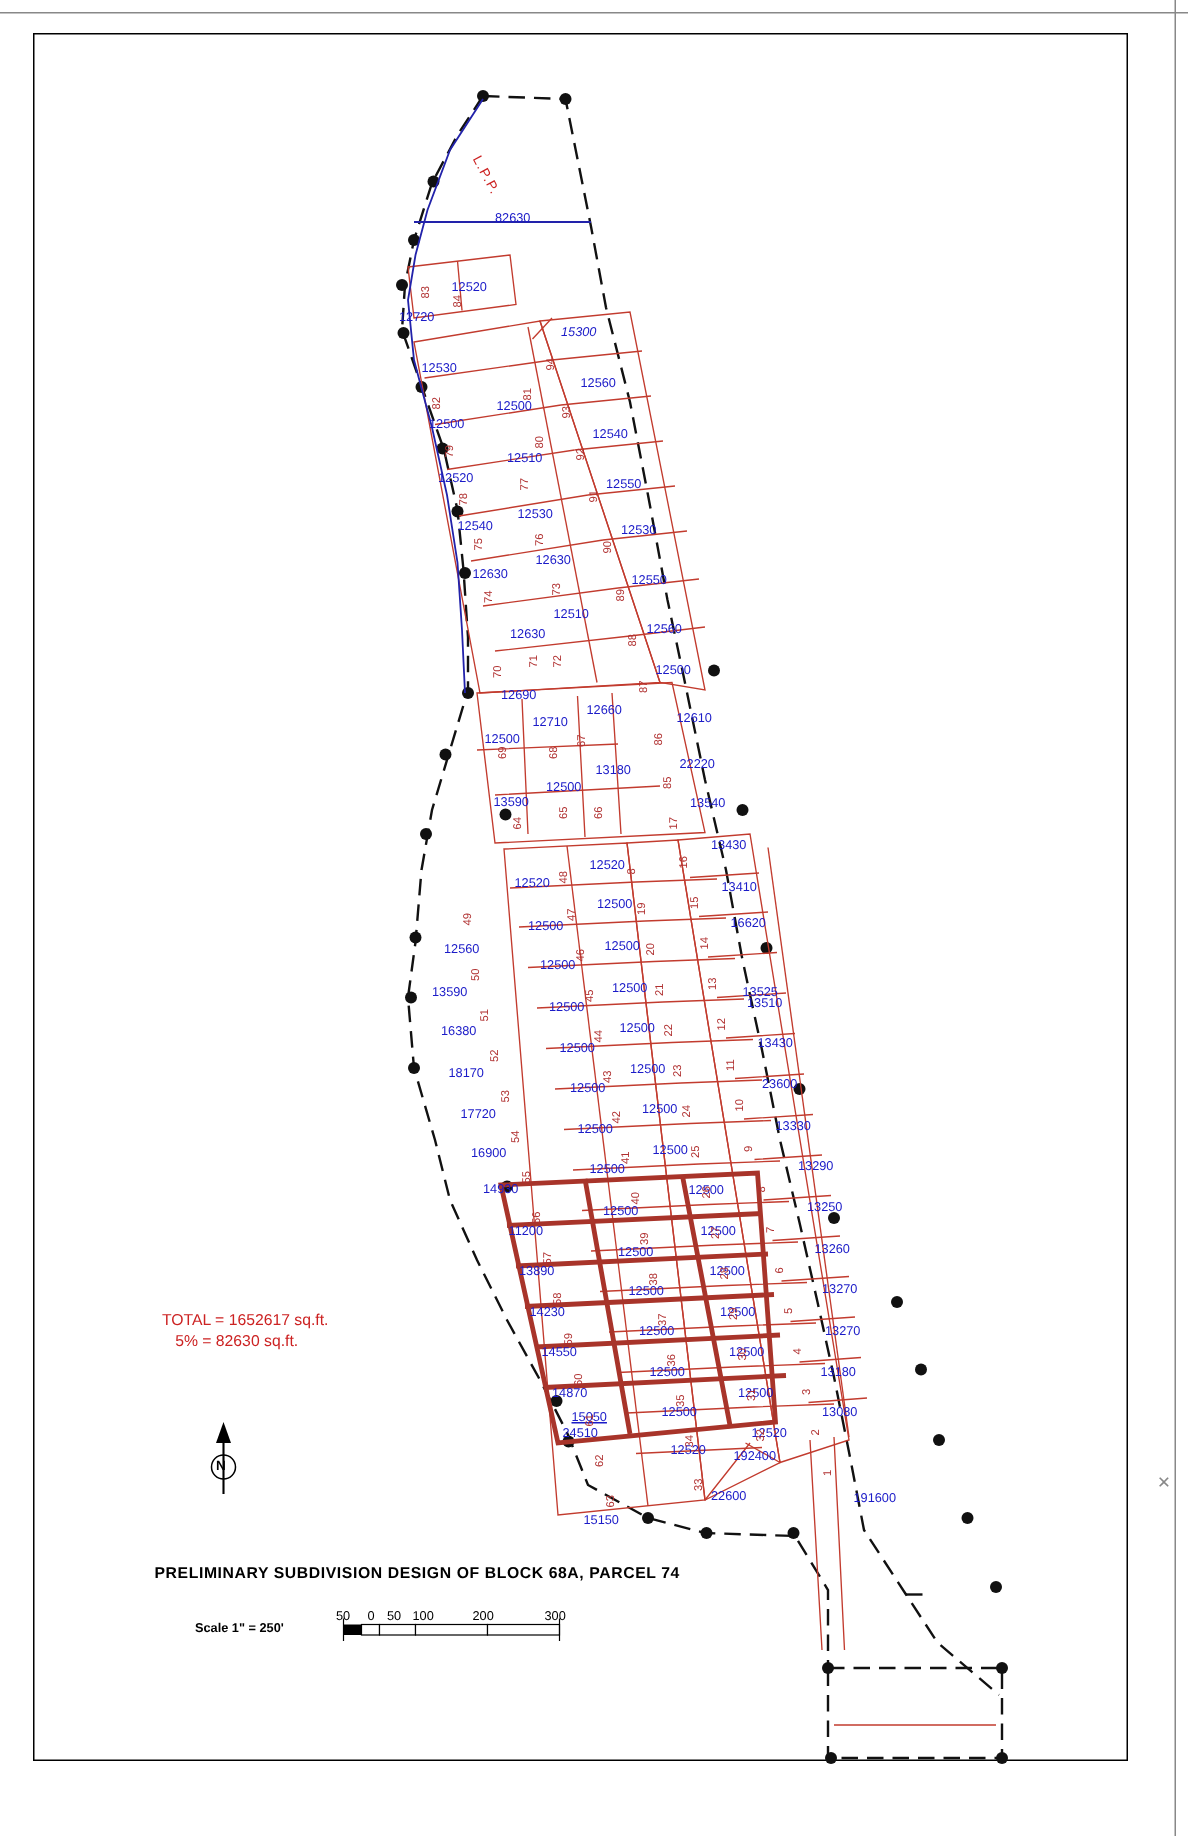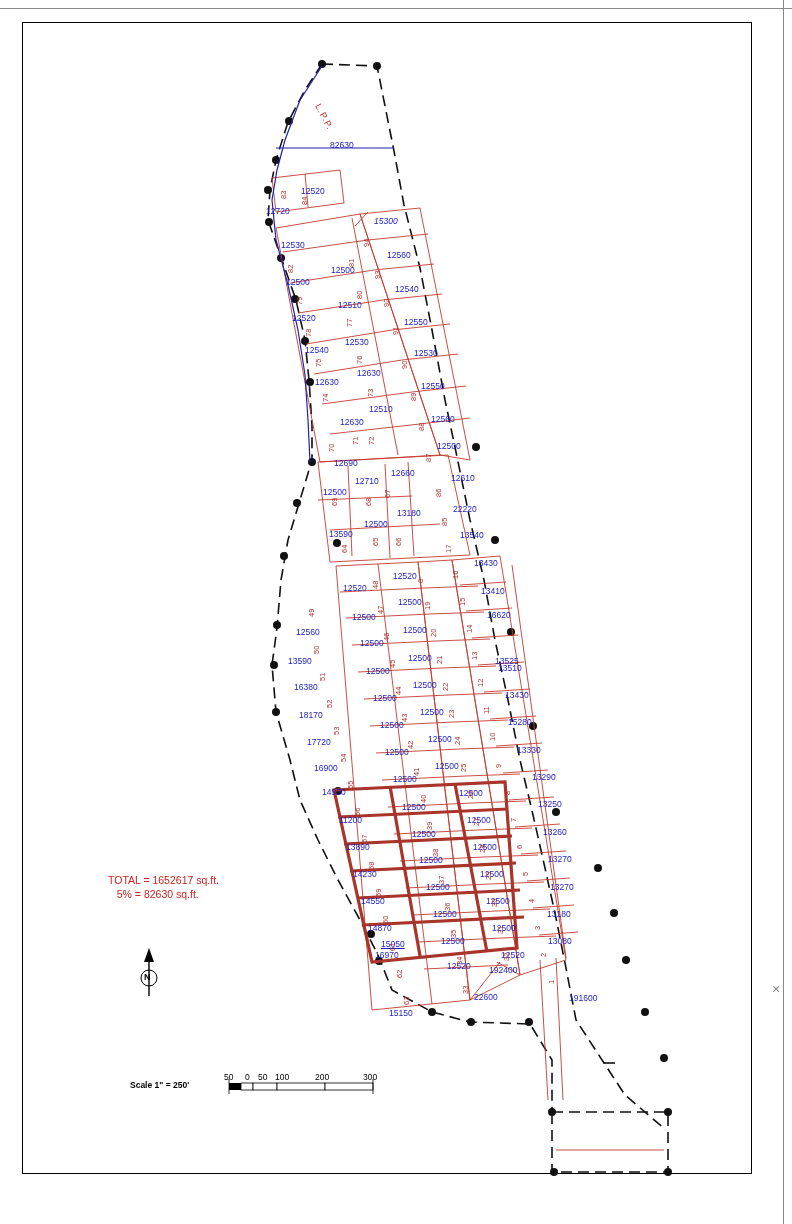--- a/index.html
+++ b/index.html
@@ -160,20 +160,21 @@
       <rect x="325" y="1083" width="48" height="7" fill="#fff" stroke="#000" stroke-width="0.8"></rect>
       <line x1="229" y1="1079" x2="229" y2="1094" stroke="#000" stroke-width="0.8"></line>
       <line x1="373" y1="1079" x2="373" y2="1094" stroke="#000" stroke-width="0.8"></line>
     </g>
   </svg>
 
   <div class="lpp">L.P.P.</div>
 
   <div class="total-note">TOTAL = 1652617 sq.ft.
    5% = 82630 sq.ft.</div>
+  <div class="title-text">PRELIMINARY  SUBDIVISION  DESIGN  OF  BLOCK  68A,  PARCEL  74</div>
   <div class="scale-text">Scale  1" = 250'</div>
   <div class="north-letter">N</div>
 
   <div class="scale-nums" style="left:224px">50</div>
   <div class="scale-nums" style="left:245px">0</div>
   <div class="scale-nums" style="left:258px">50</div>
   <div class="scale-nums" style="left:275px">100</div>
   <div class="scale-nums" style="left:315px">200</div>
   <div class="scale-nums" style="left:363px">300</div>
 
@@ -226,21 +227,21 @@
     <div class="lbl area" style="left: 360px; top: 638px;">12500</div>
     <div class="lbl area" style="left: 288px; top: 656px;">13590</div>
     <div class="lbl area" style="left: 408px; top: 653px;">12500</div>
     <div class="lbl area" style="left: 498px; top: 663px;">13510</div>
     <div class="lbl area" style="left: 366px; top: 666px;">12500</div>
     <div class="lbl area" style="left: 294px; top: 682px;">16380</div>
     <div class="lbl area" style="left: 505px; top: 690px;">13430</div>
     <div class="lbl area" style="left: 413px; top: 680px;">12500</div>
     <div class="lbl area" style="left: 373px; top: 693px;">12500</div>
     <div class="lbl area" style="left: 299px; top: 710px;">18170</div>
-    <div class="lbl area" style="left: 508px; top: 717px;">15280</div>
+    <div class="lbl area" style="left: 508px; top: 717px;">23600</div>
     <div class="lbl area" style="left: 420px; top: 707px;">12500</div>
     <div class="lbl area" style="left: 380px; top: 720px;">12500</div>
     <div class="lbl area" style="left: 307px; top: 737px; text-align: right;">17720</div>
     <div class="lbl area" style="left: 517px; top: 745px; text-align: right;">13330</div>
     <div class="lbl area" style="left: 428px; top: 734px;">12500</div>
     <div class="lbl area" style="left: 385px; top: 747px;">12500</div>
     <div class="lbl area" style="left: 314px; top: 763px;">16900</div>
     <div class="lbl area" style="left: 532px; top: 772px;">13290</div>
     <div class="lbl area" style="left: 435px; top: 761px;">12500</div>
     <div class="lbl area" style="left: 393px; top: 774px;">12500</div>
@@ -261,21 +262,21 @@
     <div class="lbl area" style="left: 480px; top: 869px;">12500</div>
     <div class="lbl area" style="left: 426px; top: 882px;">12500</div>
     <div class="lbl area" style="left: 361px; top: 896px;">14550</div>
     <div class="lbl area" style="left: 547px; top: 909px;">13180</div>
     <div class="lbl area" style="left: 486px; top: 896px;">12500</div>
     <div class="lbl area" style="left: 433px; top: 909px;">12500</div>
     <div class="lbl area" style="left: 368px; top: 923px;">14870</div>
     <div class="lbl area" style="left: 548px; top: 936px;">13080</div>
     <div class="lbl area" style="left: 492px; top: 923px;">12500</div>
     <div class="lbl area" style="left: 441px; top: 936px;">12500</div>
-    <div class="lbl area" style="left: 375px; top: 950px;">16970</div>
+    <div class="lbl area" style="left: 375px; top: 950px;">24510</div>
     <div class="lbl area" style="left: 501px; top: 950px;">12520</div>
     <div class="lbl area" style="left: 447px; top: 961px;">12520</div>
     <div class="lbl area" style="left: 489px; top: 965px;">192400</div>
     <div class="lbl area" style="left: 381px; top: 939px; text-decoration: underline;">15050</div>
     <div class="lbl area" style="left: 474px; top: 992px;">22600</div>
     <div class="lbl area" style="left: 569px; top: 993px;">191600</div>
     <div class="lbl area" style="left: 389px; top: 1008px;">15150</div>
     <div class="lbl lotno rot90" style="left: 288px; top: 190px;">83</div>
     <div class="lbl lotno rot90" style="left: 309px; top: 196px;">84</div>
     <div class="lbl lotno rot90" style="left: 371px; top: 238px;">94</div>

